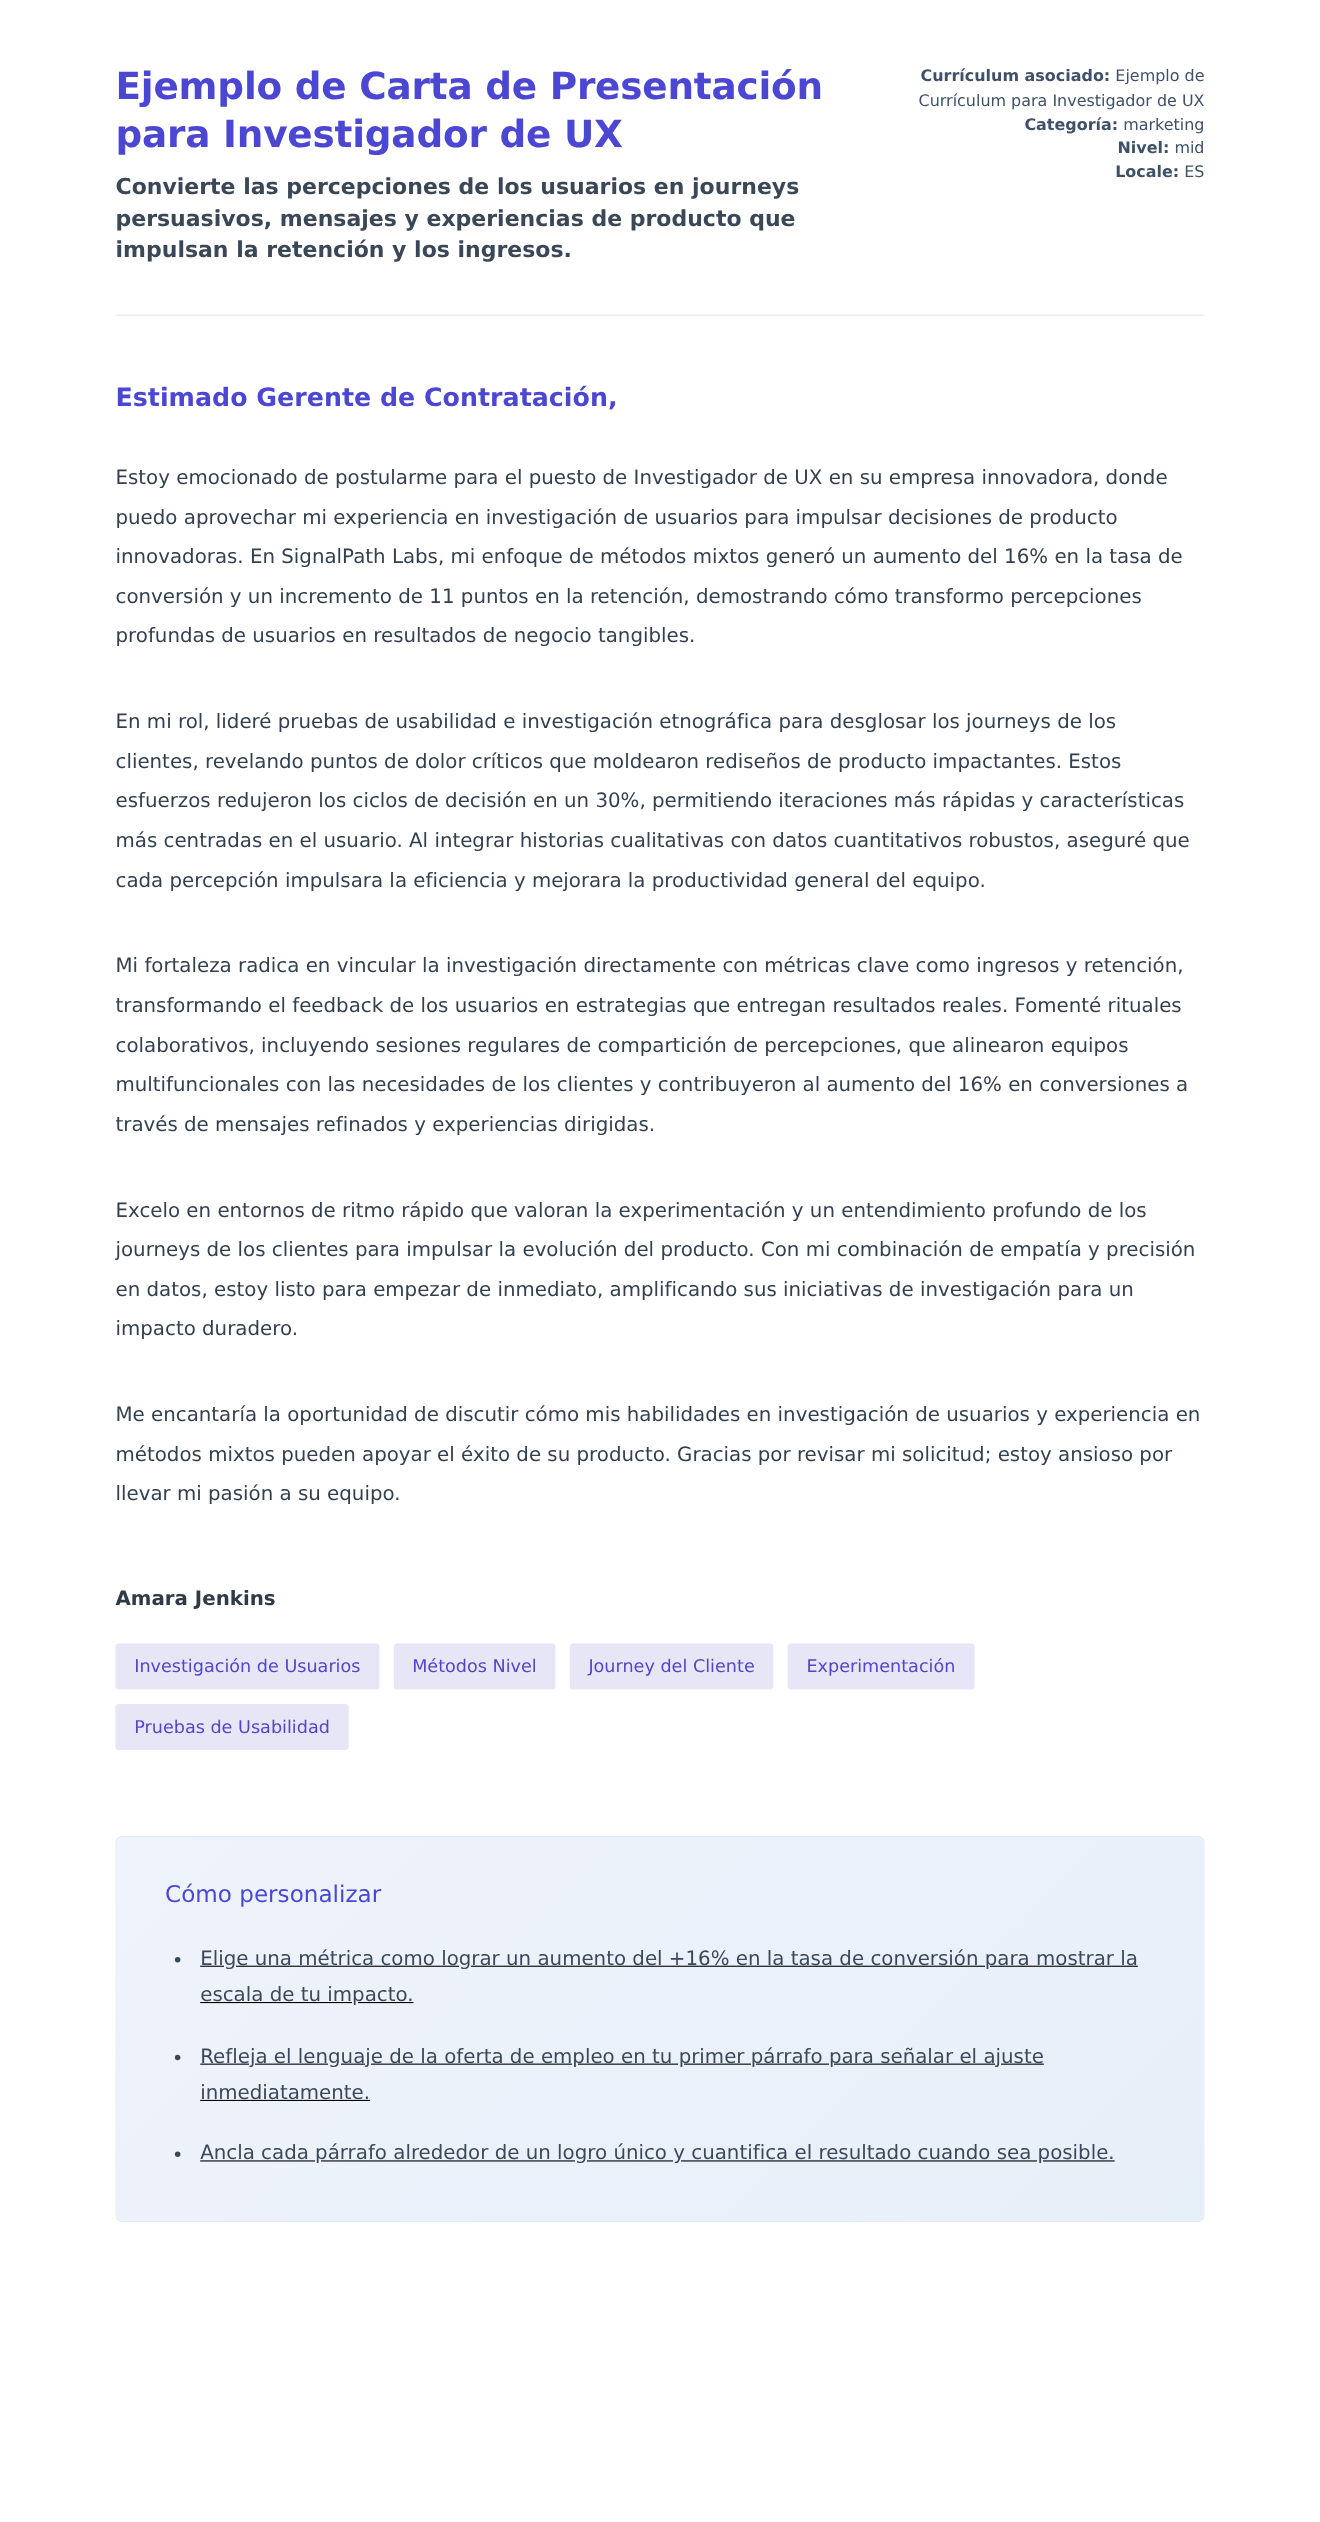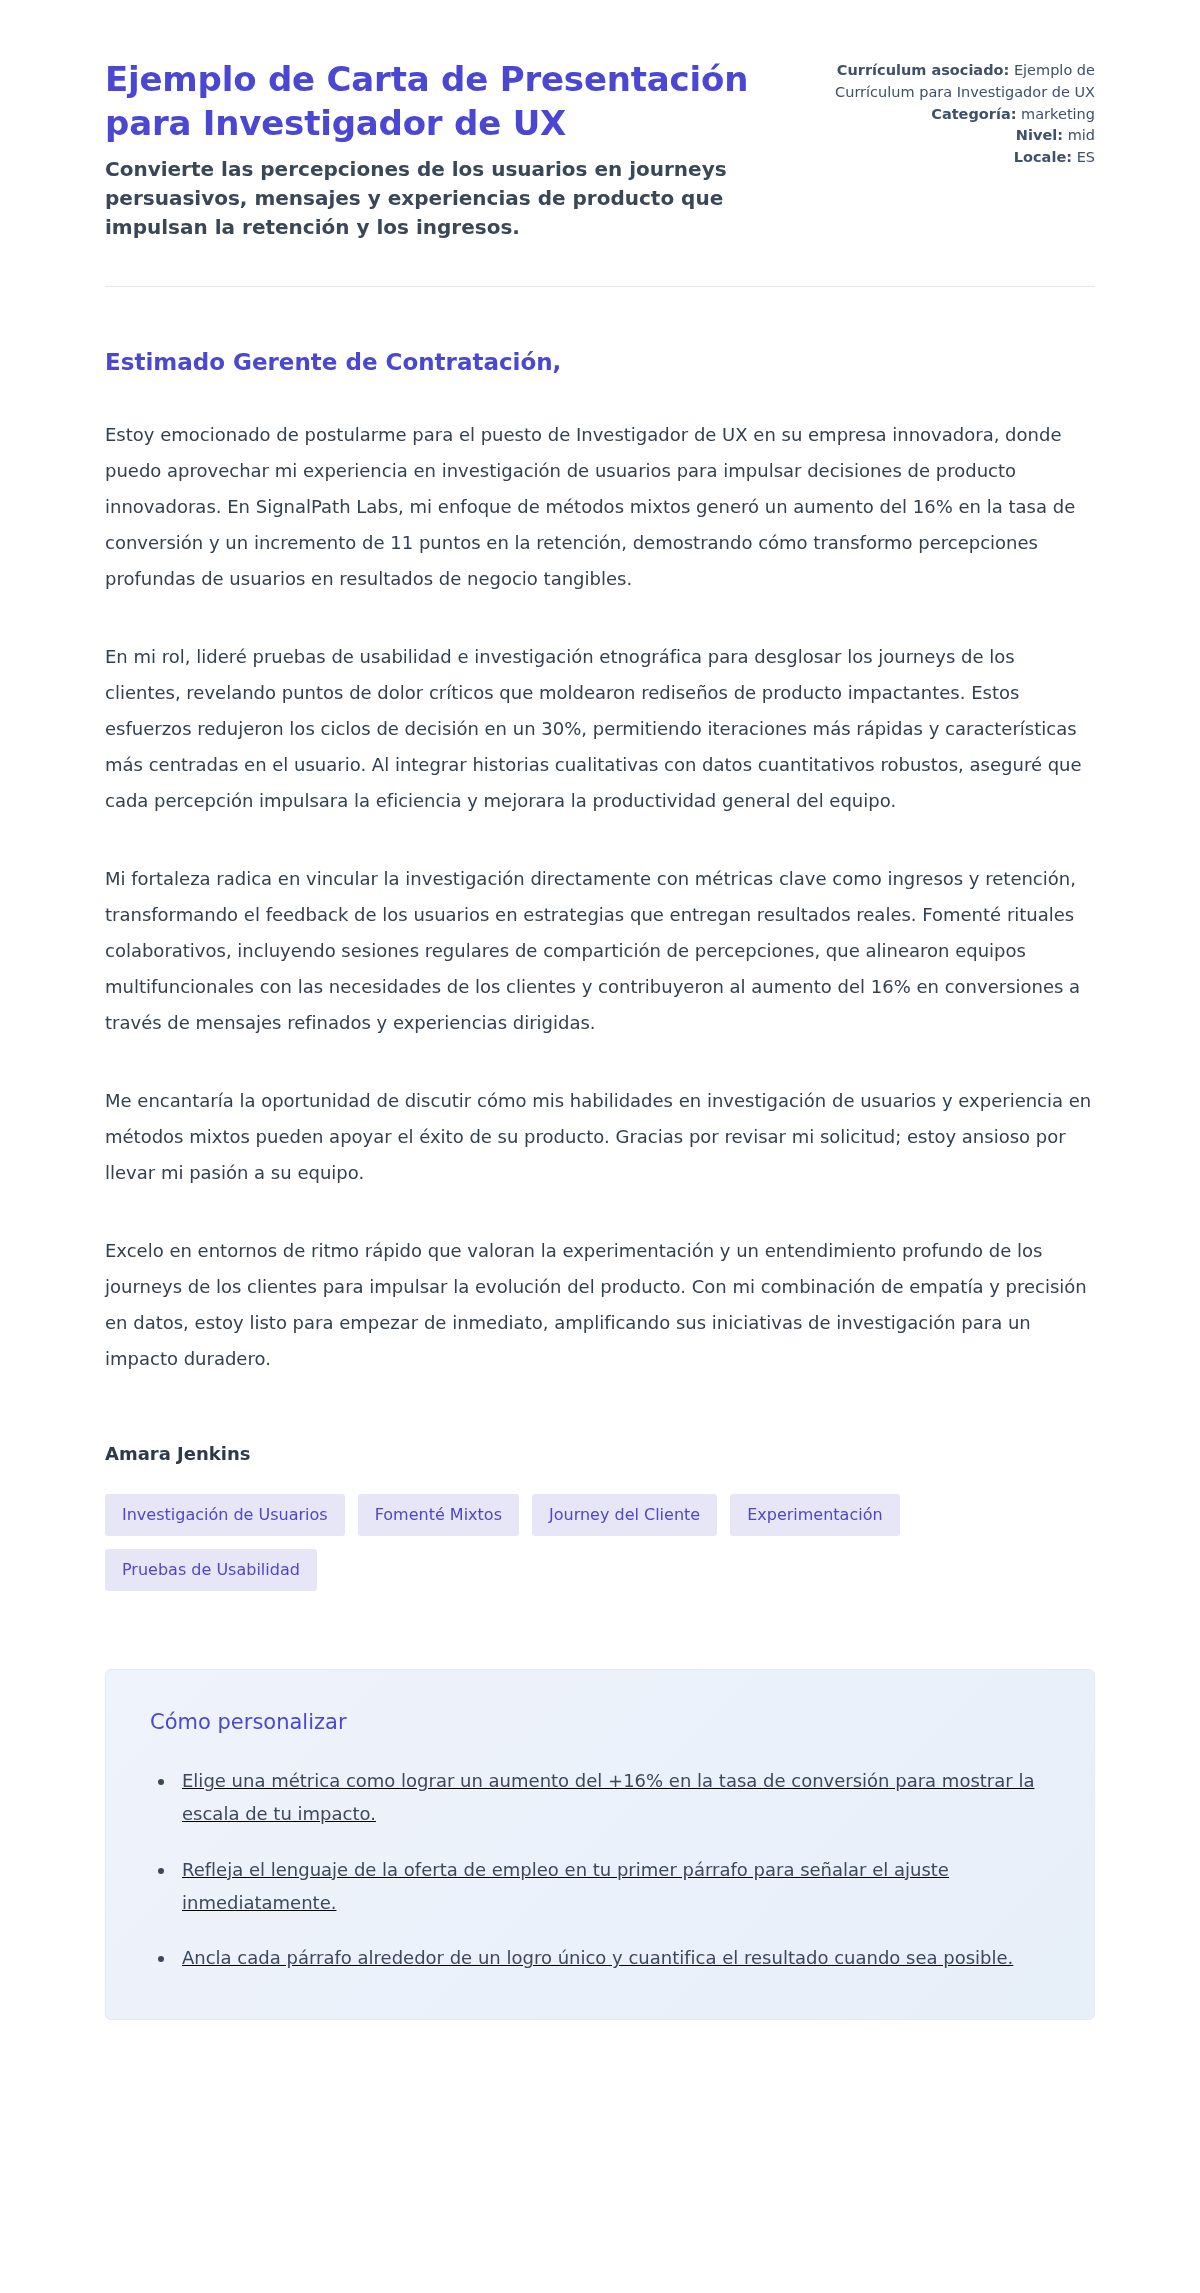--- a/index.html
+++ b/index.html
@@ -149,28 +149,28 @@
     </aside>
   </header>
 
   <hr class="divider">
 
   <section class="letter">
     <p class="greeting">Estimado Gerente de Contratación,</p>
     <p class="para">Estoy emocionado de postularme para el puesto de Investigador de UX en su empresa innovadora, donde puedo aprovechar mi experiencia en investigación de usuarios para impulsar decisiones de producto innovadoras. En SignalPath Labs, mi enfoque de métodos mixtos generó un aumento del 16% en la tasa de conversión y un incremento de 11 puntos en la retención, demostrando cómo transformo percepciones profundas de usuarios en resultados de negocio tangibles.</p>
     <p class="para">En mi rol, lideré pruebas de usabilidad e investigación etnográfica para desglosar los journeys de los clientes, revelando puntos de dolor críticos que moldearon rediseños de producto impactantes. Estos esfuerzos redujeron los ciclos de decisión en un 30%, permitiendo iteraciones más rápidas y características más centradas en el usuario. Al integrar historias cualitativas con datos cuantitativos robustos, aseguré que cada percepción impulsara la eficiencia y mejorara la productividad general del equipo.</p>
     <p class="para">Mi fortaleza radica en vincular la investigación directamente con métricas clave como ingresos y retención, transformando el feedback de los usuarios en estrategias que entregan resultados reales. Fomenté rituales colaborativos, incluyendo sesiones regulares de compartición de percepciones, que alinearon equipos multifuncionales con las necesidades de los clientes y contribuyeron al aumento del 16% en conversiones a través de mensajes refinados y experiencias dirigidas.</p>
+    <p class="para">Excelo en entornos de ritmo rápido que valoran la experimentación y un entendimiento profundo de los journeys de los clientes para impulsar la evolución del producto. Con mi combinación de empatía y precisión en datos, estoy listo para empezar de inmediato, amplificando sus iniciativas de investigación para un impacto duradero.</p>
     <p class="para">Me encantaría la oportunidad de discutir cómo mis habilidades en investigación de usuarios y experiencia en métodos mixtos pueden apoyar el éxito de su producto. Gracias por revisar mi solicitud; estoy ansioso por llevar mi pasión a su equipo.</p>
-    <p class="para">Excelo en entornos de ritmo rápido que valoran la experimentación y un entendimiento profundo de los journeys de los clientes para impulsar la evolución del producto. Con mi combinación de empatía y precisión en datos, estoy listo para empezar de inmediato, amplificando sus iniciativas de investigación para un impacto duradero.</p>
     <p class="sig-name">Amara Jenkins</p>
   </section>
 
   <section class="tags">
     <span class="tag">Investigación de Usuarios</span>
-    <span class="tag">Fomenté Mixtos</span>
+    <span class="tag">Métodos Nivel</span>
     <span class="tag">Journey del Cliente</span>
     <span class="tag">Experimentación</span>
     <span class="tag">Pruebas de Usabilidad</span>
   </section>
 
   <section class="tips">
     <h2 class="tips-title">Cómo personalizar</h2>
     <ul class="tips-list">
       <li>Elige una métrica como lograr un aumento del +16% en la tasa de conversión para mostrar la escala de tu impacto.</li>
       <li>Refleja el lenguaje de la oferta de empleo en tu primer párrafo para señalar el ajuste inmediatamente.</li>

